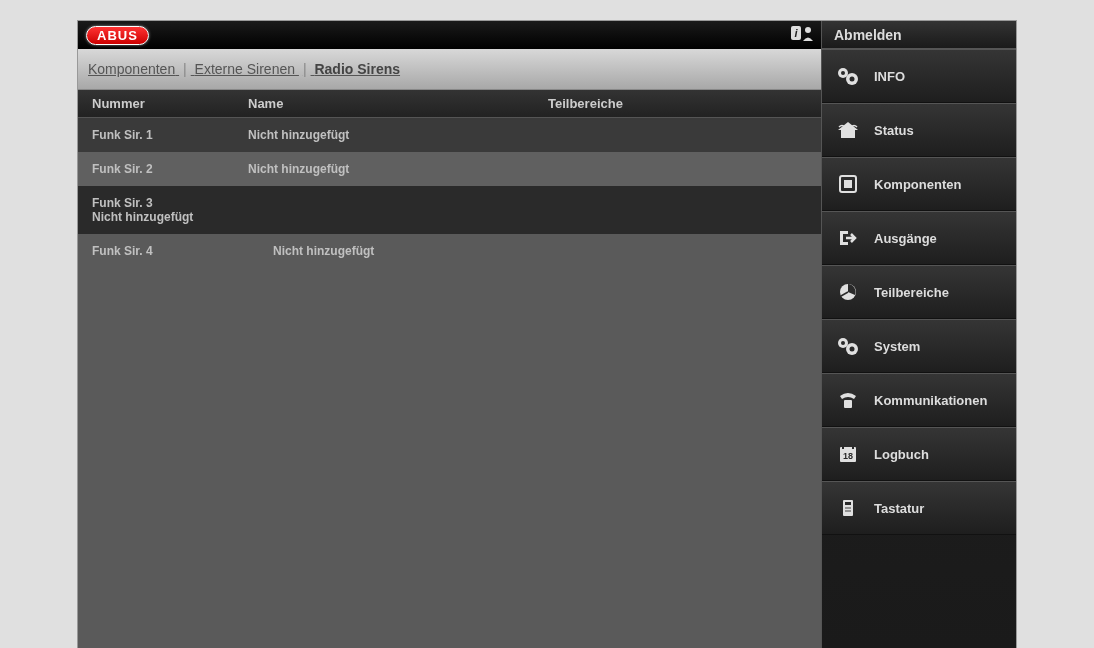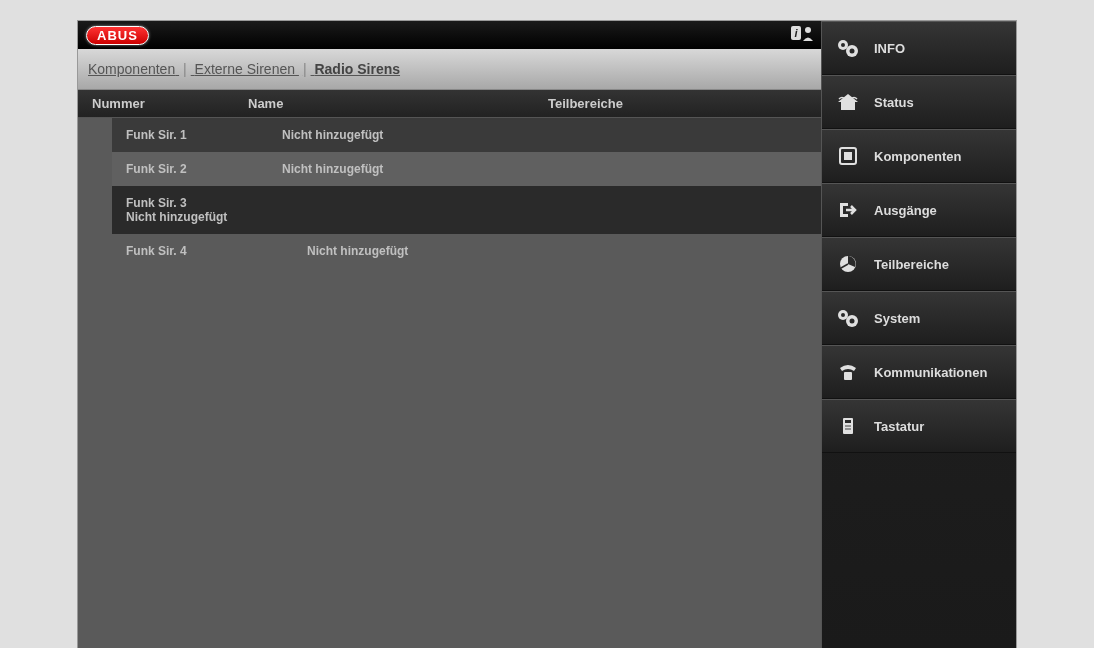--- a/index.html
+++ b/index.html
@@ -86,21 +86,20 @@
       background: #5a5a5a;
       min-height: 530px;
     }
     .table-row {
       display: flex;
       padding: 10px 14px;
       font-size: 12px;
       font-weight: bold;
       color: #c0c0c0;
       cursor: pointer;
-      margin-left: 34px;
     }
     .table-row.dark { background: #3a3a3a; }
     .table-row.darker { background: #2a2a2a; flex-direction: column; }
     .table-row.light { background: #606060; }
     .table-row.none { background: #5a5a5a; gap: 25px; }
 
     .sidebar {
       width: 195px;
       background: linear-gradient(to bottom, #222, #1a1a1a);
       border-left: 1px solid #555;
@@ -191,20 +190,23 @@
       </div>
       <div class="table-row none">
         <div class="col-num">Funk Sir. 4</div>
         <div class="col-name">Nicht hinzugefügt</div>
         <div class="col-sub"></div>
       </div>
     </div>
   </div>
 
   <div class="sidebar">
+    <div class="sidebar-header">
+      <span>Abmelden</span>
+    </div>
 
     <div class="sidebar-item">
       <span class="sidebar-icon">
         <svg width="24" height="20" viewBox="0 0 24 20">
             <circle cx="7" cy="7" r="5" fill="#e0e0e0"></circle>
             <circle cx="7" cy="7" r="2" fill="#2a2a2a"></circle>
             <circle cx="16" cy="13" r="6" fill="#e0e0e0"></circle>
             <circle cx="16" cy="13" r="2.5" fill="#2a2a2a"></circle>
           </svg>
       </span>
@@ -269,20 +271,31 @@
       <span class="sidebar-icon">
         <svg width="24" height="20" viewBox="0 0 24 20">
             <path d="M4 6 Q12 0 20 6 L18 9 Q12 5 6 9 Z" fill="#e0e0e0"></path>
             <rect x="8" y="10" width="8" height="8" rx="1" fill="#e0e0e0"></rect>
           </svg>
       </span>
       <span>Kommunikationen</span>
     </div>
 
 
+    <div class="sidebar-item">
+      <span class="sidebar-icon">
+        <svg width="24" height="20" viewBox="0 0 24 20">
+            <rect x="4" y="3" width="16" height="15" rx="1" fill="#e0e0e0"></rect>
+            <rect x="6" y="1" width="2" height="4" fill="#2a2a2a"></rect>
+            <rect x="16" y="1" width="2" height="4" fill="#2a2a2a"></rect>
+            <text x="12" y="15" font-size="9" font-weight="bold" fill="#2a2a2a" text-anchor="middle">18</text>
+          </svg>
+      </span>
+      <span>Logbuch</span>
+    </div>
 
     <div class="sidebar-item">
       <span class="sidebar-icon">
         <svg width="24" height="20" viewBox="0 0 24 20">
             <rect x="7" y="2" width="10" height="16" rx="1" fill="#e0e0e0"></rect>
             <rect x="9" y="4" width="6" height="3" fill="#2a2a2a"></rect>
             <circle cx="10" cy="10" r="0.8" fill="#2a2a2a"></circle>
             <circle cx="12" cy="10" r="0.8" fill="#2a2a2a"></circle>
             <circle cx="14" cy="10" r="0.8" fill="#2a2a2a"></circle>
             <circle cx="10" cy="13" r="0.8" fill="#2a2a2a"></circle>

